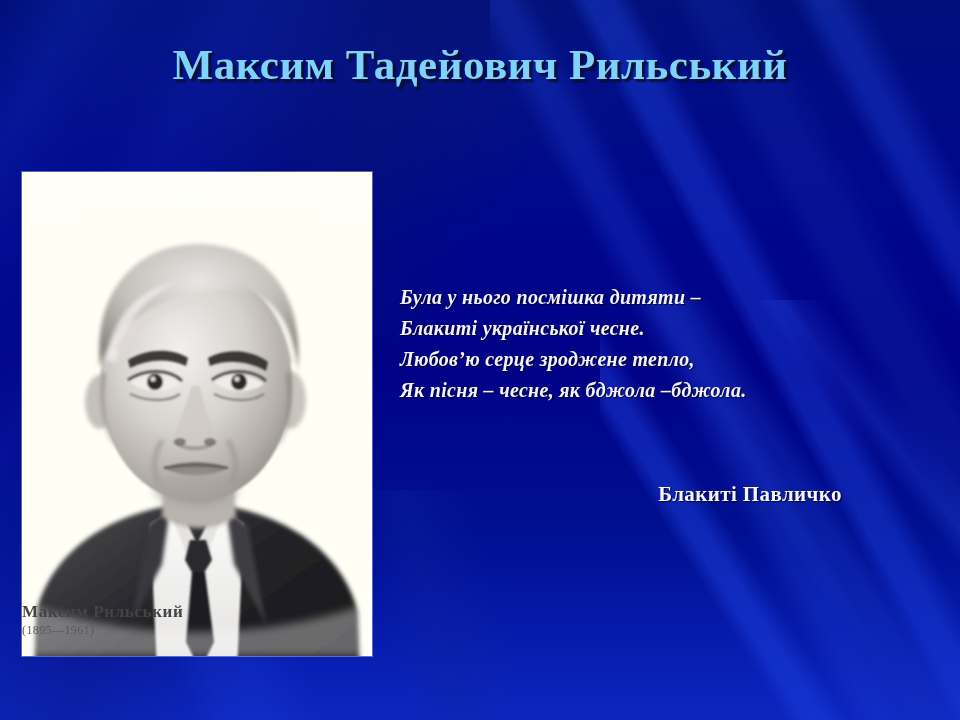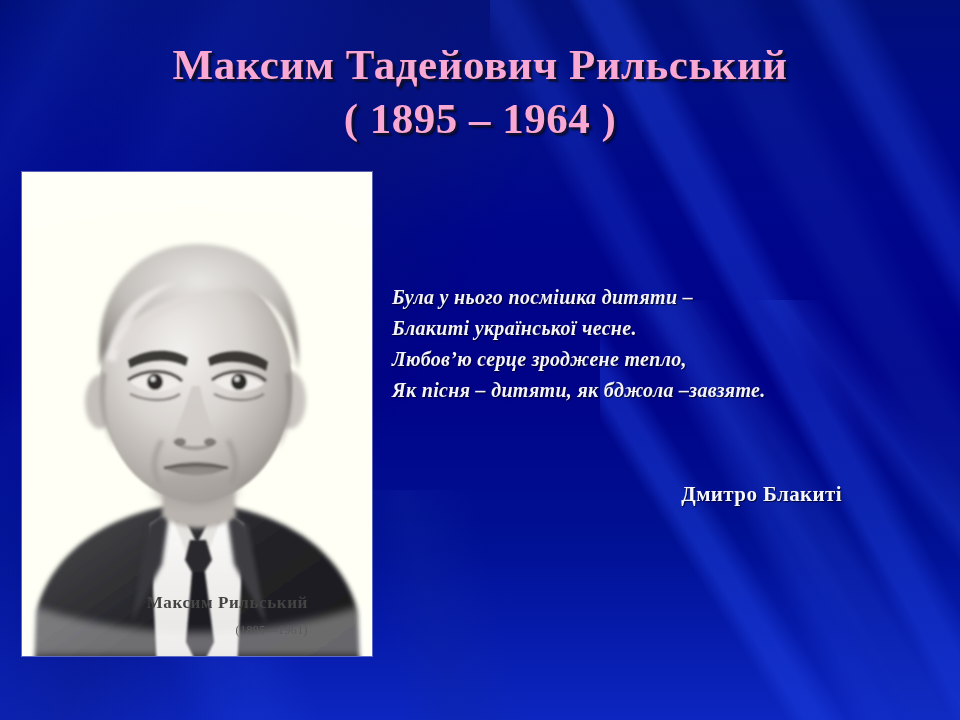--- a/index.html
+++ b/index.html
@@ -89,21 +89,21 @@
   
   .title-block {
     position: absolute;
     top: 38px;
     left: 0;
     width: 960px;
     text-align: center;
     z-index: 5;
   }
   .title-line {
-    color: #f9a8d4;
+    color: #7dd3fc;
     font-family: "Liberation Serif", "DejaVu Serif", serif;
     font-weight: bold;
     font-size: 43px;
     line-height: 54px;
     letter-spacing: 0.5px;
     text-shadow:
       2px 2px 0px #101030,
       3px 3px 2px rgba(0,0,0,0.55);
     white-space: nowrap;
   }
@@ -124,34 +124,34 @@
     position: absolute;
     left: 0; top: 0;
     width: 350px;
     height: 484px;
   }
   .portrait-caption {
     position: absolute;
     left: 0;
     bottom: 18px;
     width: 286px;
-    text-align: right;
+    text-align: left;
     color: #3a3a3a;
     font-family: "Liberation Serif", "DejaVu Serif", serif;
   }
   .caption-name {
     font-weight: bold;
     font-size: 17px;
     letter-spacing: 0.6px;
     color: #444;
     filter: blur(0.3px);
   }
   .caption-dates {
     font-size: 12px;
-    margin-top: 10px;
+    margin-top: 1px;
     color: #5a5a5a;
     letter-spacing: 0.4px;
     filter: blur(0.25px);
   }
 
   
   .poem-block {
     position: absolute;
     left: 392px;
     top: 282px;
@@ -161,20 +161,21 @@
   .poem-line {
     color: #f4f4ff;
     font-family: "Liberation Serif", "DejaVu Serif", serif;
     font-style: italic;
     font-weight: bold;
     font-size: 20px;
     line-height: 31px;
     letter-spacing: 0.3px;
     text-shadow: 1px 1px 1px rgba(0,0,10,0.8);
     white-space: nowrap;
+    margin-left: 8px;
   }
   .attribution {
     position: absolute;
     left: 392px;
     top: 482px;
     width: 450px;
     text-align: right;
     color: #f6f6ff;
     font-family: "Liberation Serif", "DejaVu Serif", serif;
     font-weight: bold;
@@ -191,21 +192,20 @@
 
   <div class="bg-base"></div>
   <div class="bg-glow-top"></div>
   <div class="bg-streaks-left"></div>
   <div class="bg-streaks-right"></div>
   <div class="bg-streaks-right2"></div>
   <div class="bg-streaks-bottom"></div>
 
   <div class="title-block">
     <div class="title-line">Максим Тадейович Рильський</div>
-    <div class="title-line">( 1895 – 1964 )</div>
   </div>
 
   <div class="portrait-frame">
     <svg class="portrait-art" viewBox="0 0 350 484" preserveAspectRatio="xMidYMid slice">
       <defs>
         <linearGradient id="suitG" x1="0" y1="0" x2="1" y2="1">
           <stop offset="0%" stop-color="#4e4e52"></stop>
           <stop offset="45%" stop-color="#232327"></stop>
           <stop offset="100%" stop-color="#121215"></stop>
         </linearGradient>
@@ -335,18 +335,18 @@
     <div class="portrait-caption">
       <div class="caption-name">Максим Рильський</div>
       <div class="caption-dates">(1895—1961)</div>
     </div>
   </div>
 
   <div class="poem-block">
     <div class="poem-line">Була у нього посмішка дитяти –</div>
     <div class="poem-line">Блакиті української чесне.</div>
     <div class="poem-line">Любов’ю серце зроджене тепло,</div>
-    <div class="poem-line">Як пісня – дитяти, як бджола –завзяте.</div>
+    <div class="poem-line">Як пісня – чесне, як бджола –бджола.</div>
   </div>
 
-  <div class="attribution">Дмитро Блакиті</div>
+  <div class="attribution">Блакиті Павличко</div>
 
 </div>
 
 </body></html>

